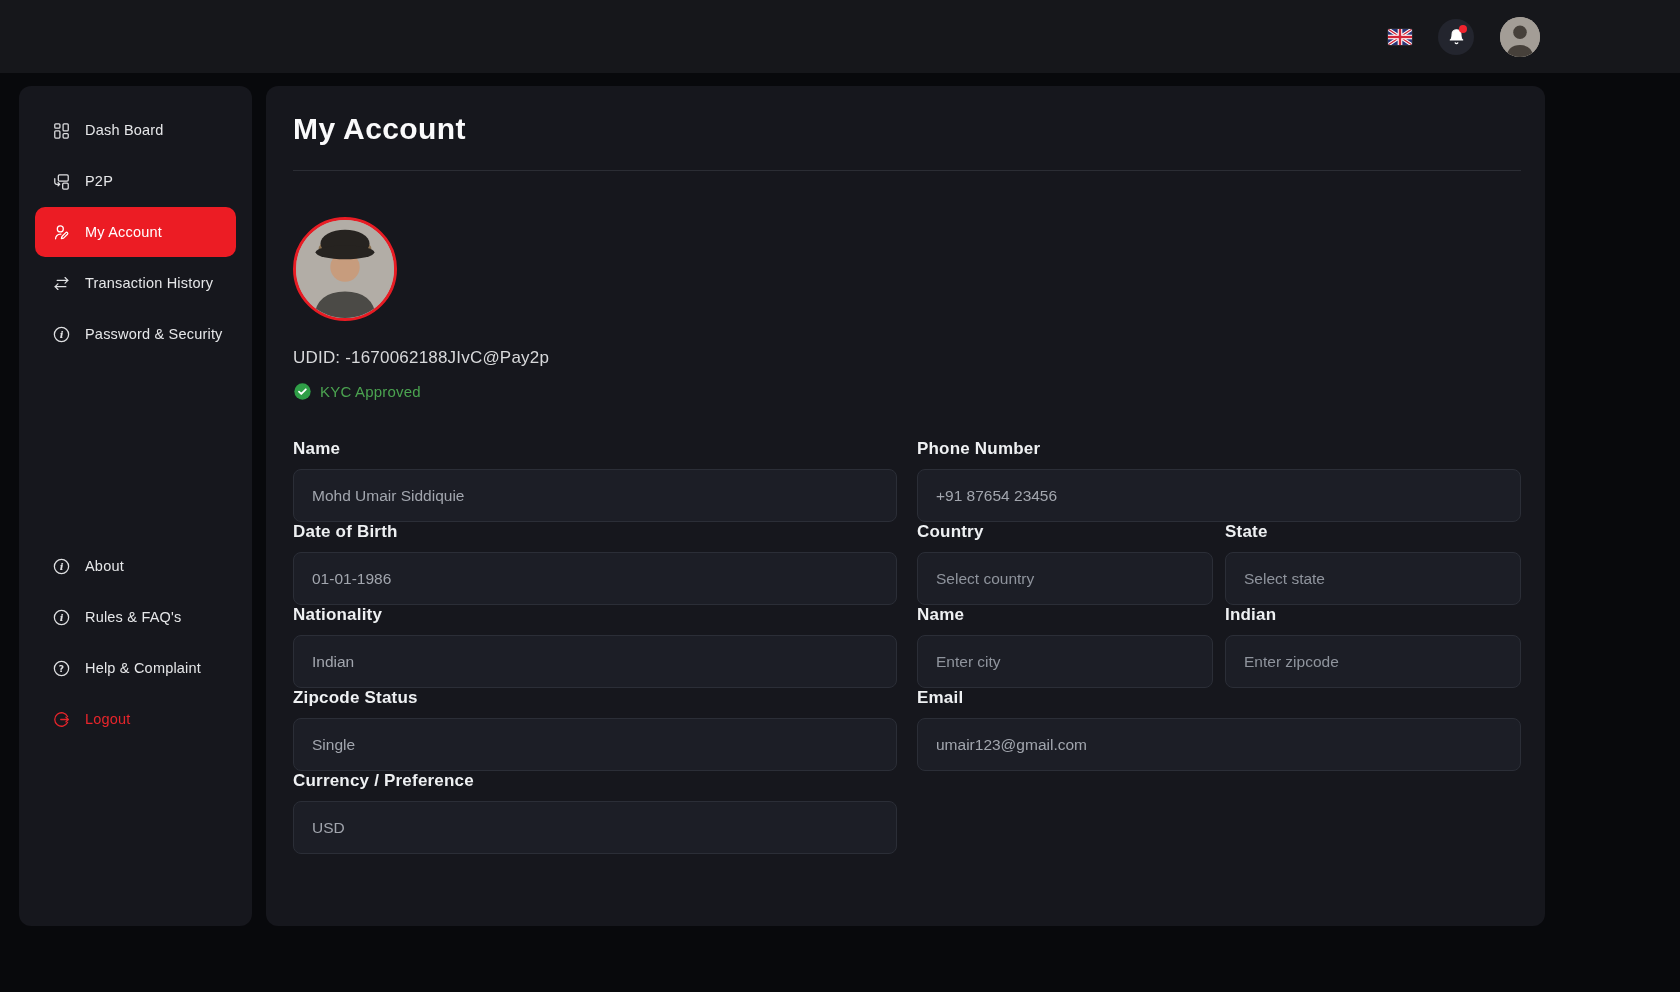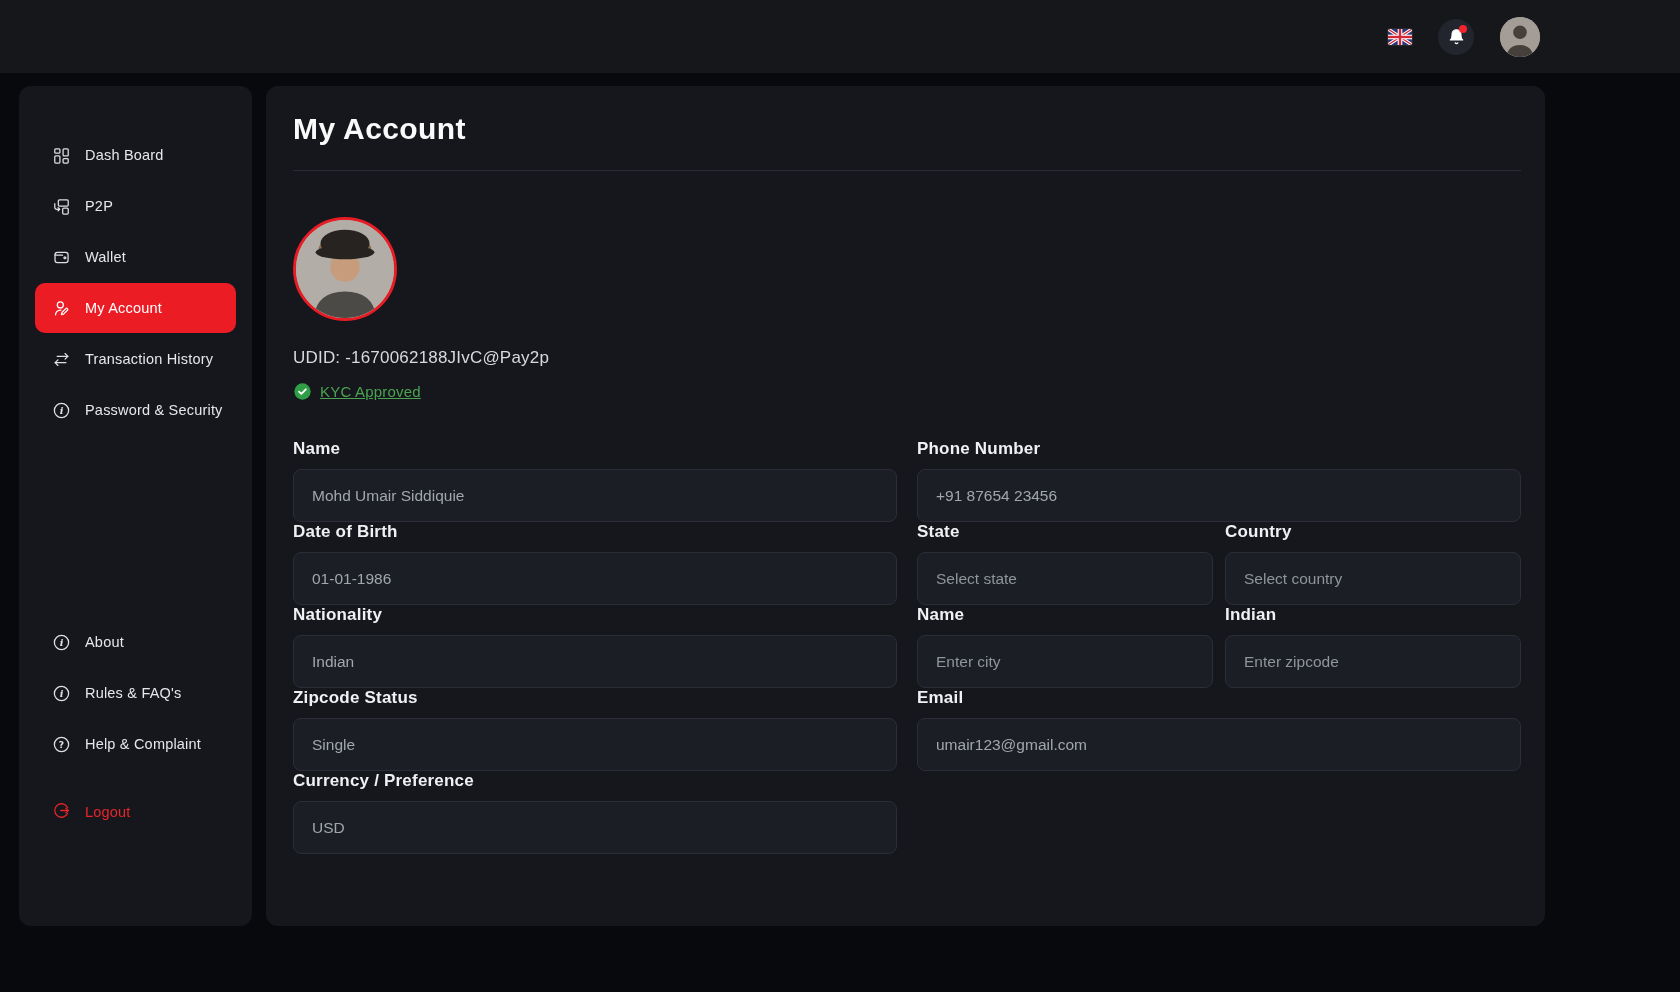--- a/index.html
+++ b/index.html
@@ -24,50 +24,50 @@
   }
   .bell-dot { position:absolute; top:6px; right:7px; width:8px; height:8px; border-radius:50%; background:#f3242e; }
   .avatar-btn {
     width:40px; height:40px; border-radius:50%; overflow:hidden; cursor:pointer;
     background:#a39d96; border:none; padding:0;
   }
   
   .content-row { display:flex; margin-top:13px; height:840px; }
   .sidebar {
     width:233px; margin-left:19px; background:#16171d;
-    border-radius:12px; padding-top:43px; overflow:hidden; flex:none;
+    border-radius:12px; padding-top:18px; overflow:hidden; flex:none;
   }
   .main-panel {
     width:1279px; margin-left:14px; background:#16171d;
     border-radius:12px; padding:26px 24px 0 27px; overflow:hidden; flex:none;
   }
   
   .nav-item {
     height:50px; margin:1px 16px; border-radius:10px;
     display:flex; align-items:center; gap:14px; padding-left:17px;
     font-size:14.5px; letter-spacing:.2px; color:#e6e7e9; cursor:pointer;
   }
   .nav-item svg { flex:none; }
   .nav-item.active { background:#ec1c24; color:#ffffff; }
-  .nav-item.danger { color:#e8252b;align-items:flex-end; }
+  .nav-item.danger { color:#e8252b; }
   .nav-secondary { margin-top:182px; }
   .icn { stroke:#dfe0e2; stroke-width:1.6; fill:none; stroke-linecap:round; stroke-linejoin:round; }
   .active .icn { stroke:#ffffff; }
   .danger .icn { stroke:#e8252b; }
   
   .page-title { font-size:30px; font-weight:800; letter-spacing:.4px; color:#fafafb; }
   .divider { border:none; border-top:1px solid #2b2d34; margin-top:24px; }
   .profile-block { margin-top:46px; display:flex; flex-direction:column; align-items:flex-start; }
   .profile-avatar {
     width:104px; height:104px; border-radius:50%;
     border:3px solid #e81c24; overflow:hidden; background:#b2ada6;
   }
   .udid-text { margin-top:27px; font-size:17px; color:#d8d9db; letter-spacing:.2px; }
   .kyc-row { margin-top:14px; display:flex; align-items:center; gap:8px; }
-  .kyc-text { font-size:15px; color:#4ba350; letter-spacing:.2px;text-decoration:underline; }
+  .kyc-text { font-size:15px; color:#4ba350; letter-spacing:.2px; }
   
   .account-form { margin-top:38px; }
   .form-row { display:flex; gap:20px; }
   .col { flex:1; min-width:0; }
   .subrow { display:flex; gap:12px; }
   .subrow .field { flex:1; min-width:0; }
   .field-label { display:block; font-size:17px; font-weight:600; color:#eef0f2; margin-bottom:10px; letter-spacing:.2px; }
   .field-input {
     width:100%; height:53px; background:#1c1e26; border:1px solid #2b2e37;
     border-radius:8px; padding:0 18px; color:#a2a6ae; font-size:15.5px;
@@ -125,28 +125,20 @@
       <div class="nav-item">
         <svg width="19" height="19" viewBox="0 0 24 24">
           <rect class="icn" x="8" y="3.5" width="12.5" height="8" rx="1.4"></rect>
           <rect class="icn" x="13.5" y="14" width="7" height="7.5" rx="1.4"></rect>
           <path class="icn" d="M3.5 8.5v4.5a2.5 2.5 0 0 0 2.5 2.5h3.5"></path>
           <path class="icn" d="M7.7 13.6 9.7 15.5 7.7 17.4"></path>
         </svg>
         <span>P2P</span>
       </div>
 
-      <div class="nav-item">
-        <svg width="19" height="19" viewBox="0 0 24 24">
-          <rect class="icn" x="3.8" y="5.5" width="16.5" height="13" rx="3"></rect>
-          <path class="icn" d="M3.8 9h9.5"></path>
-          <circle class="icn" cx="16.3" cy="12.3" r="1.2"></circle>
-        </svg>
-        <span>Wallet</span>
-      </div>
 
       <div class="nav-item active">
         <svg width="19" height="19" viewBox="0 0 24 24">
           <circle class="icn" cx="10.5" cy="7.5" r="3.8"></circle>
           <path class="icn" d="M4.5 20c0-3.3 2.7-6 6-6h.8"></path>
           <path class="icn" d="M14.6 19.1l4.9-4.9a1.45 1.45 0 0 0-2.05-2.05l-4.9 4.9-.65 2.7z"></path>
         </svg>
         <span>My Account</span>
       </div>
 
@@ -244,26 +236,26 @@
         </div>
       </div>
 
       <div class="form-row">
         <div class="col field">
           <label class="field-label">Date of Birth</label>
           <input class="field-input" type="text" value="01-01-1986" style="">
         </div>
         <div class="col subrow">
           <div class="field">
+            <label class="field-label">Country</label>
+            <input class="field-input" type="text" placeholder="Select country" style="">
+          </div>
+          <div class="field">
             <label class="field-label">State</label>
             <input class="field-input" type="text" placeholder="Select state" style="">
-          </div>
-          <div class="field">
-            <label class="field-label">Country</label>
-            <input class="field-input" type="text" placeholder="Select country" style="">
           </div>
         </div>
       </div>
 
       <div class="form-row">
         <div class="col field">
           <label class="field-label">Nationality</label>
           <input class="field-input" type="text" value="Indian" style="">
         </div>
         <div class="col subrow">

